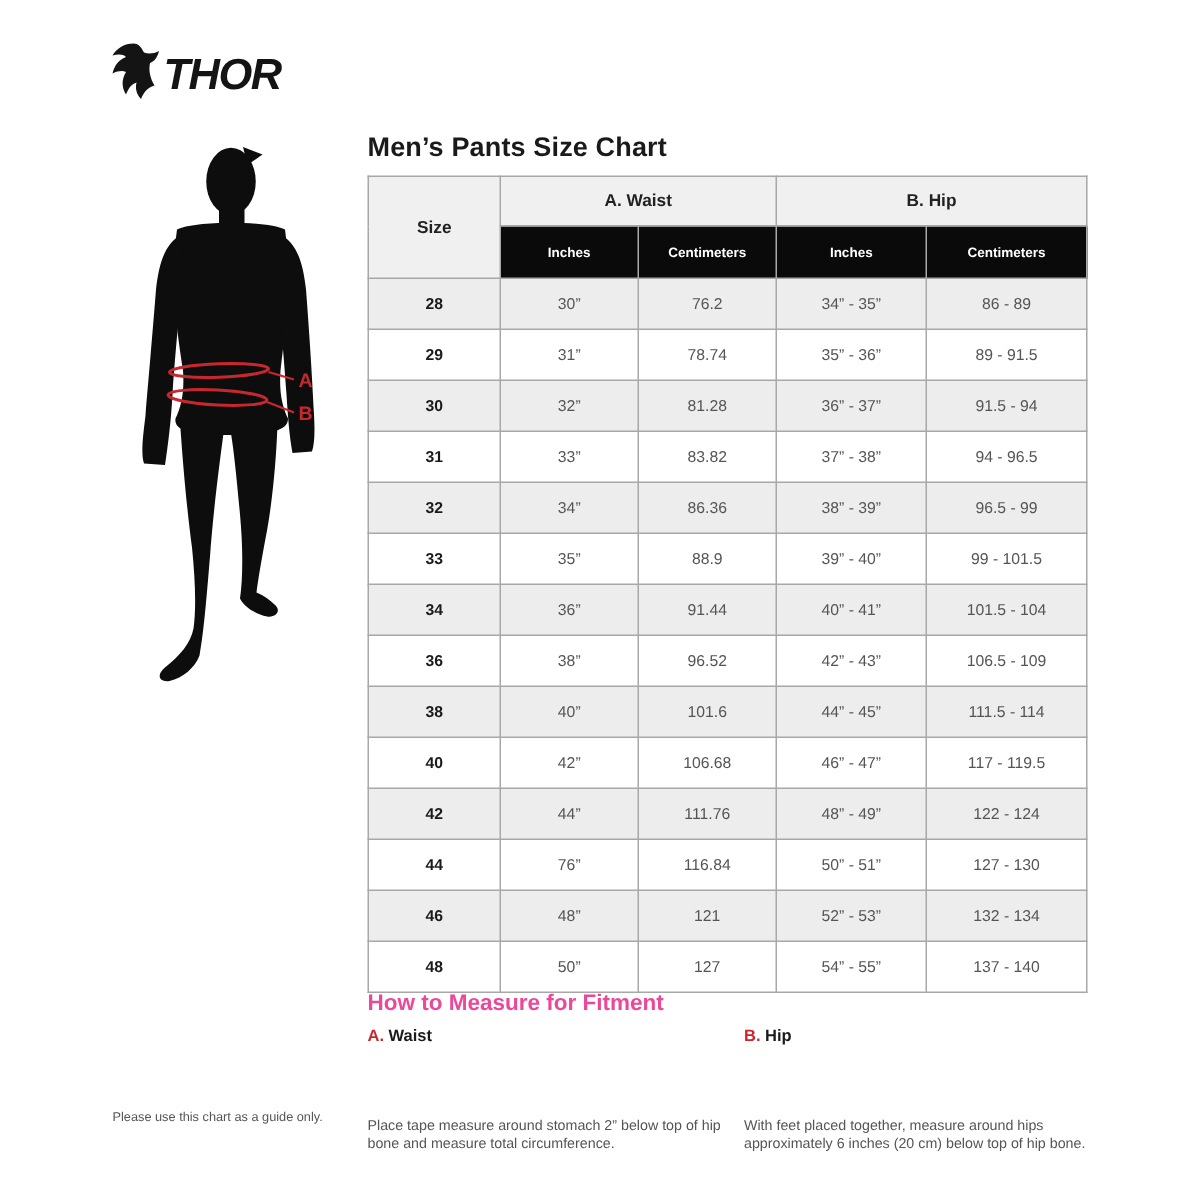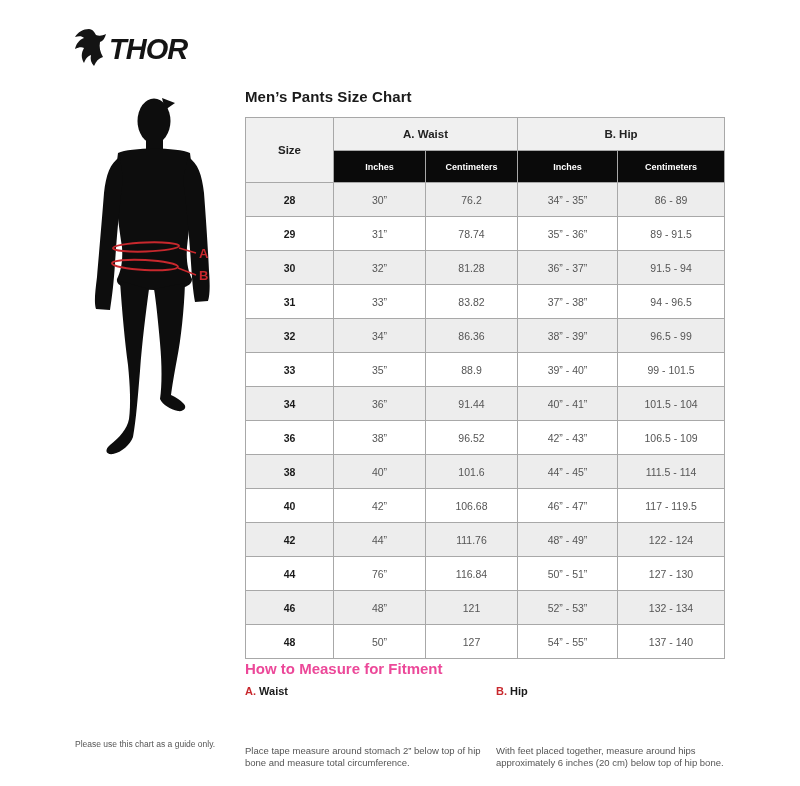--- a/index.html
+++ b/index.html
@@ -10,30 +10,30 @@
   }
   *{margin:0;padding:0;box-sizing:border-box;}
   html,body{background:#fff;}
   body{font-family:"Liberation Sans",sans-serif;color:#222;}
   .page{position:relative;width:800px;height:786px;background:#fff;overflow:hidden;}
 
   .logo{position:absolute;left:73px;top:28px;width:120px;height:42px;}
 
   .figure-wrap{position:absolute;left:80px;top:95px;width:150px;height:370px;}
 
-  .page-title{position:absolute;left:245px;top:88px;font-size:15px;font-weight:bold;color:#1a1a1a;letter-spacing:.1px;}
+  .page-title{position:absolute;left:245px;top:88px;font-size:18px;font-weight:bold;color:#1a1a1a;letter-spacing:.1px;}
 
   .size-table-wrap{position:absolute;left:245px;top:117px;width:479px;}
   table.size-table{width:100%;border-collapse:collapse;table-layout:fixed;border-radius:32px;}
   table.size-table th,table.size-table td{border:1px solid var(--border);text-align:center;vertical-align:middle;}
   col.c-size{width:88px;} col.c-win{width:92px;} col.c-wcm{width:92px;}
   col.c-hin{width:100px;} col.c-hcm{width:107px;}
   tr.group-row th{height:33px;background:#f0f0f0;font-size:11.5px;font-weight:bold;color:#222;}
   th.size-head{background:#f0f0f0;font-size:11.5px;font-weight:bold;color:#222;}
-  tr.sub-row th{height:32px;background:var(--hdr-black);color:#fff;font-size:9px;font-weight:bold;padding:1px 0;}
+  tr.sub-row th{height:14px;background:var(--hdr-black);color:#fff;font-size:9px;font-weight:bold;padding:12px 0;}
   tbody td{height:34px;font-size:10.5px;color:#555;}
   tbody td.size-col{font-weight:bold;color:#1a1a1a;font-size:10.5px;}
   tbody tr:nth-child(odd){background:var(--row-alt);}
   tbody tr:nth-child(even){background:#fff;}
 
   .measure-heading{position:absolute;left:245px;top:660px;font-size:15px;font-weight:bold;color:#ec4899;}
   .measure-col{position:absolute;top:685px;}
   .measure-col.waist{left:245px;width:238px;}
   .measure-col.hip{left:496px;width:252px;}
   .measure-title{font-size:11px;font-weight:bold;color:#1a1a1a;margin-bottom:2px;}

